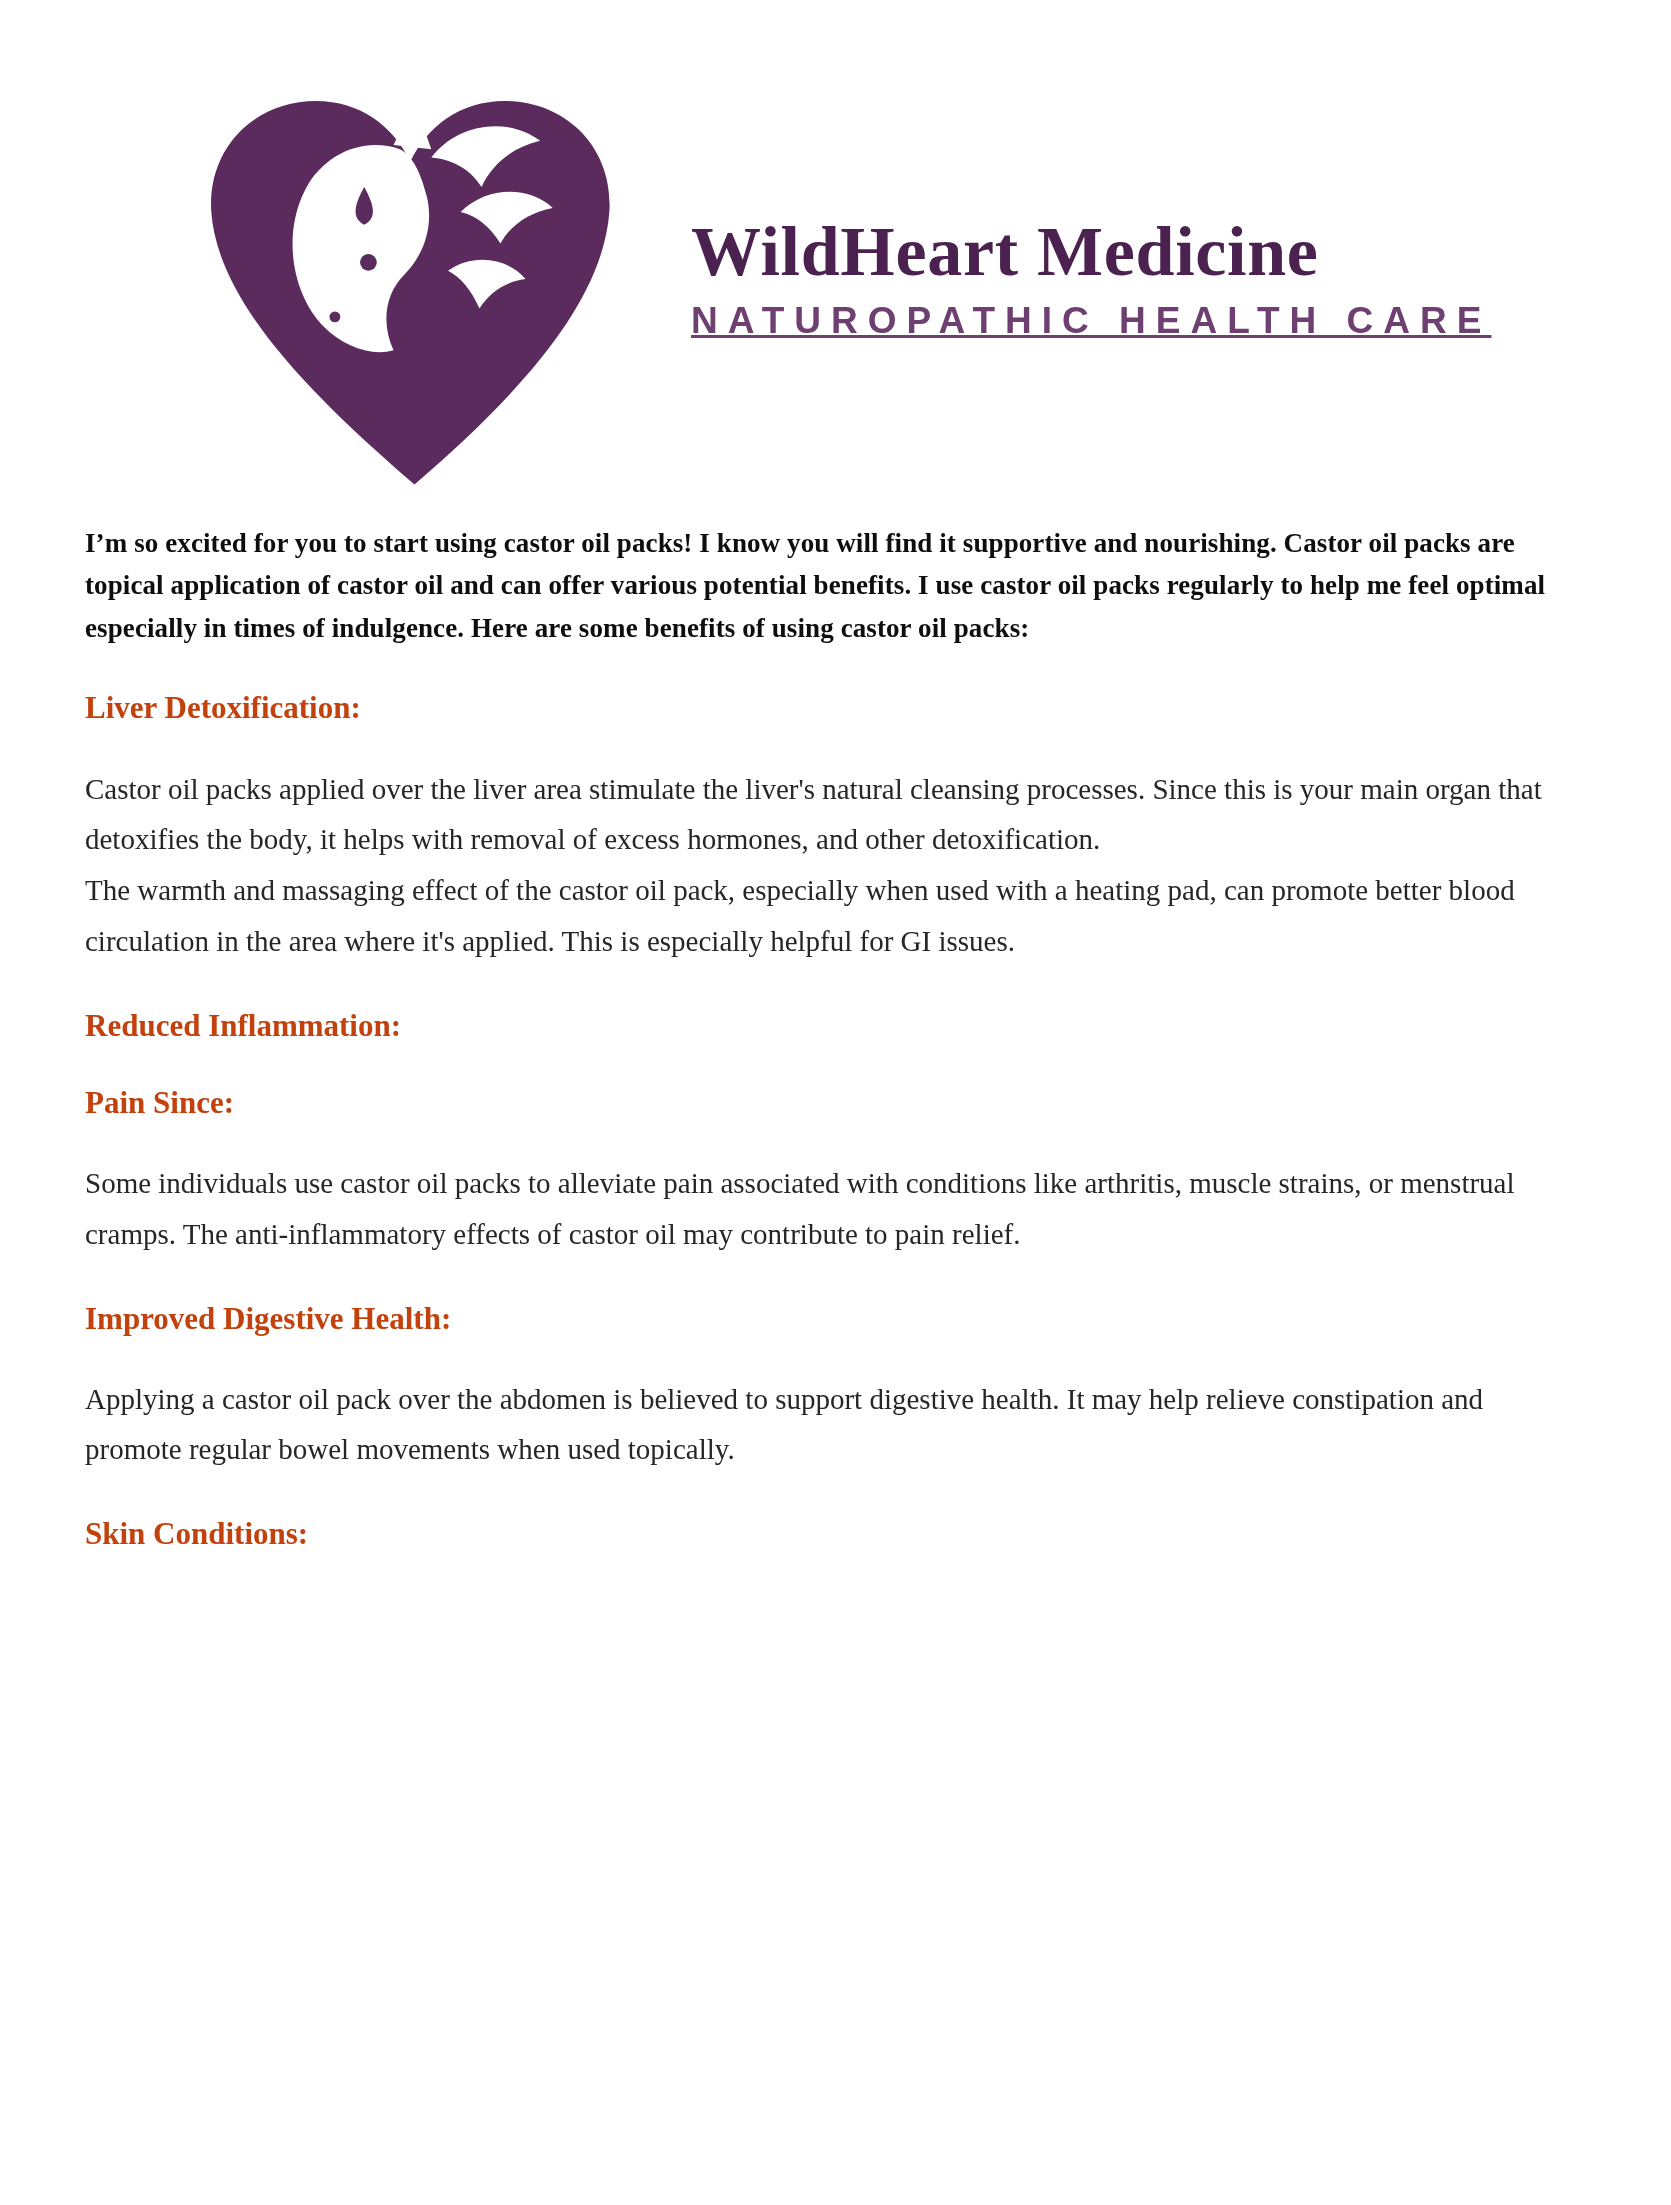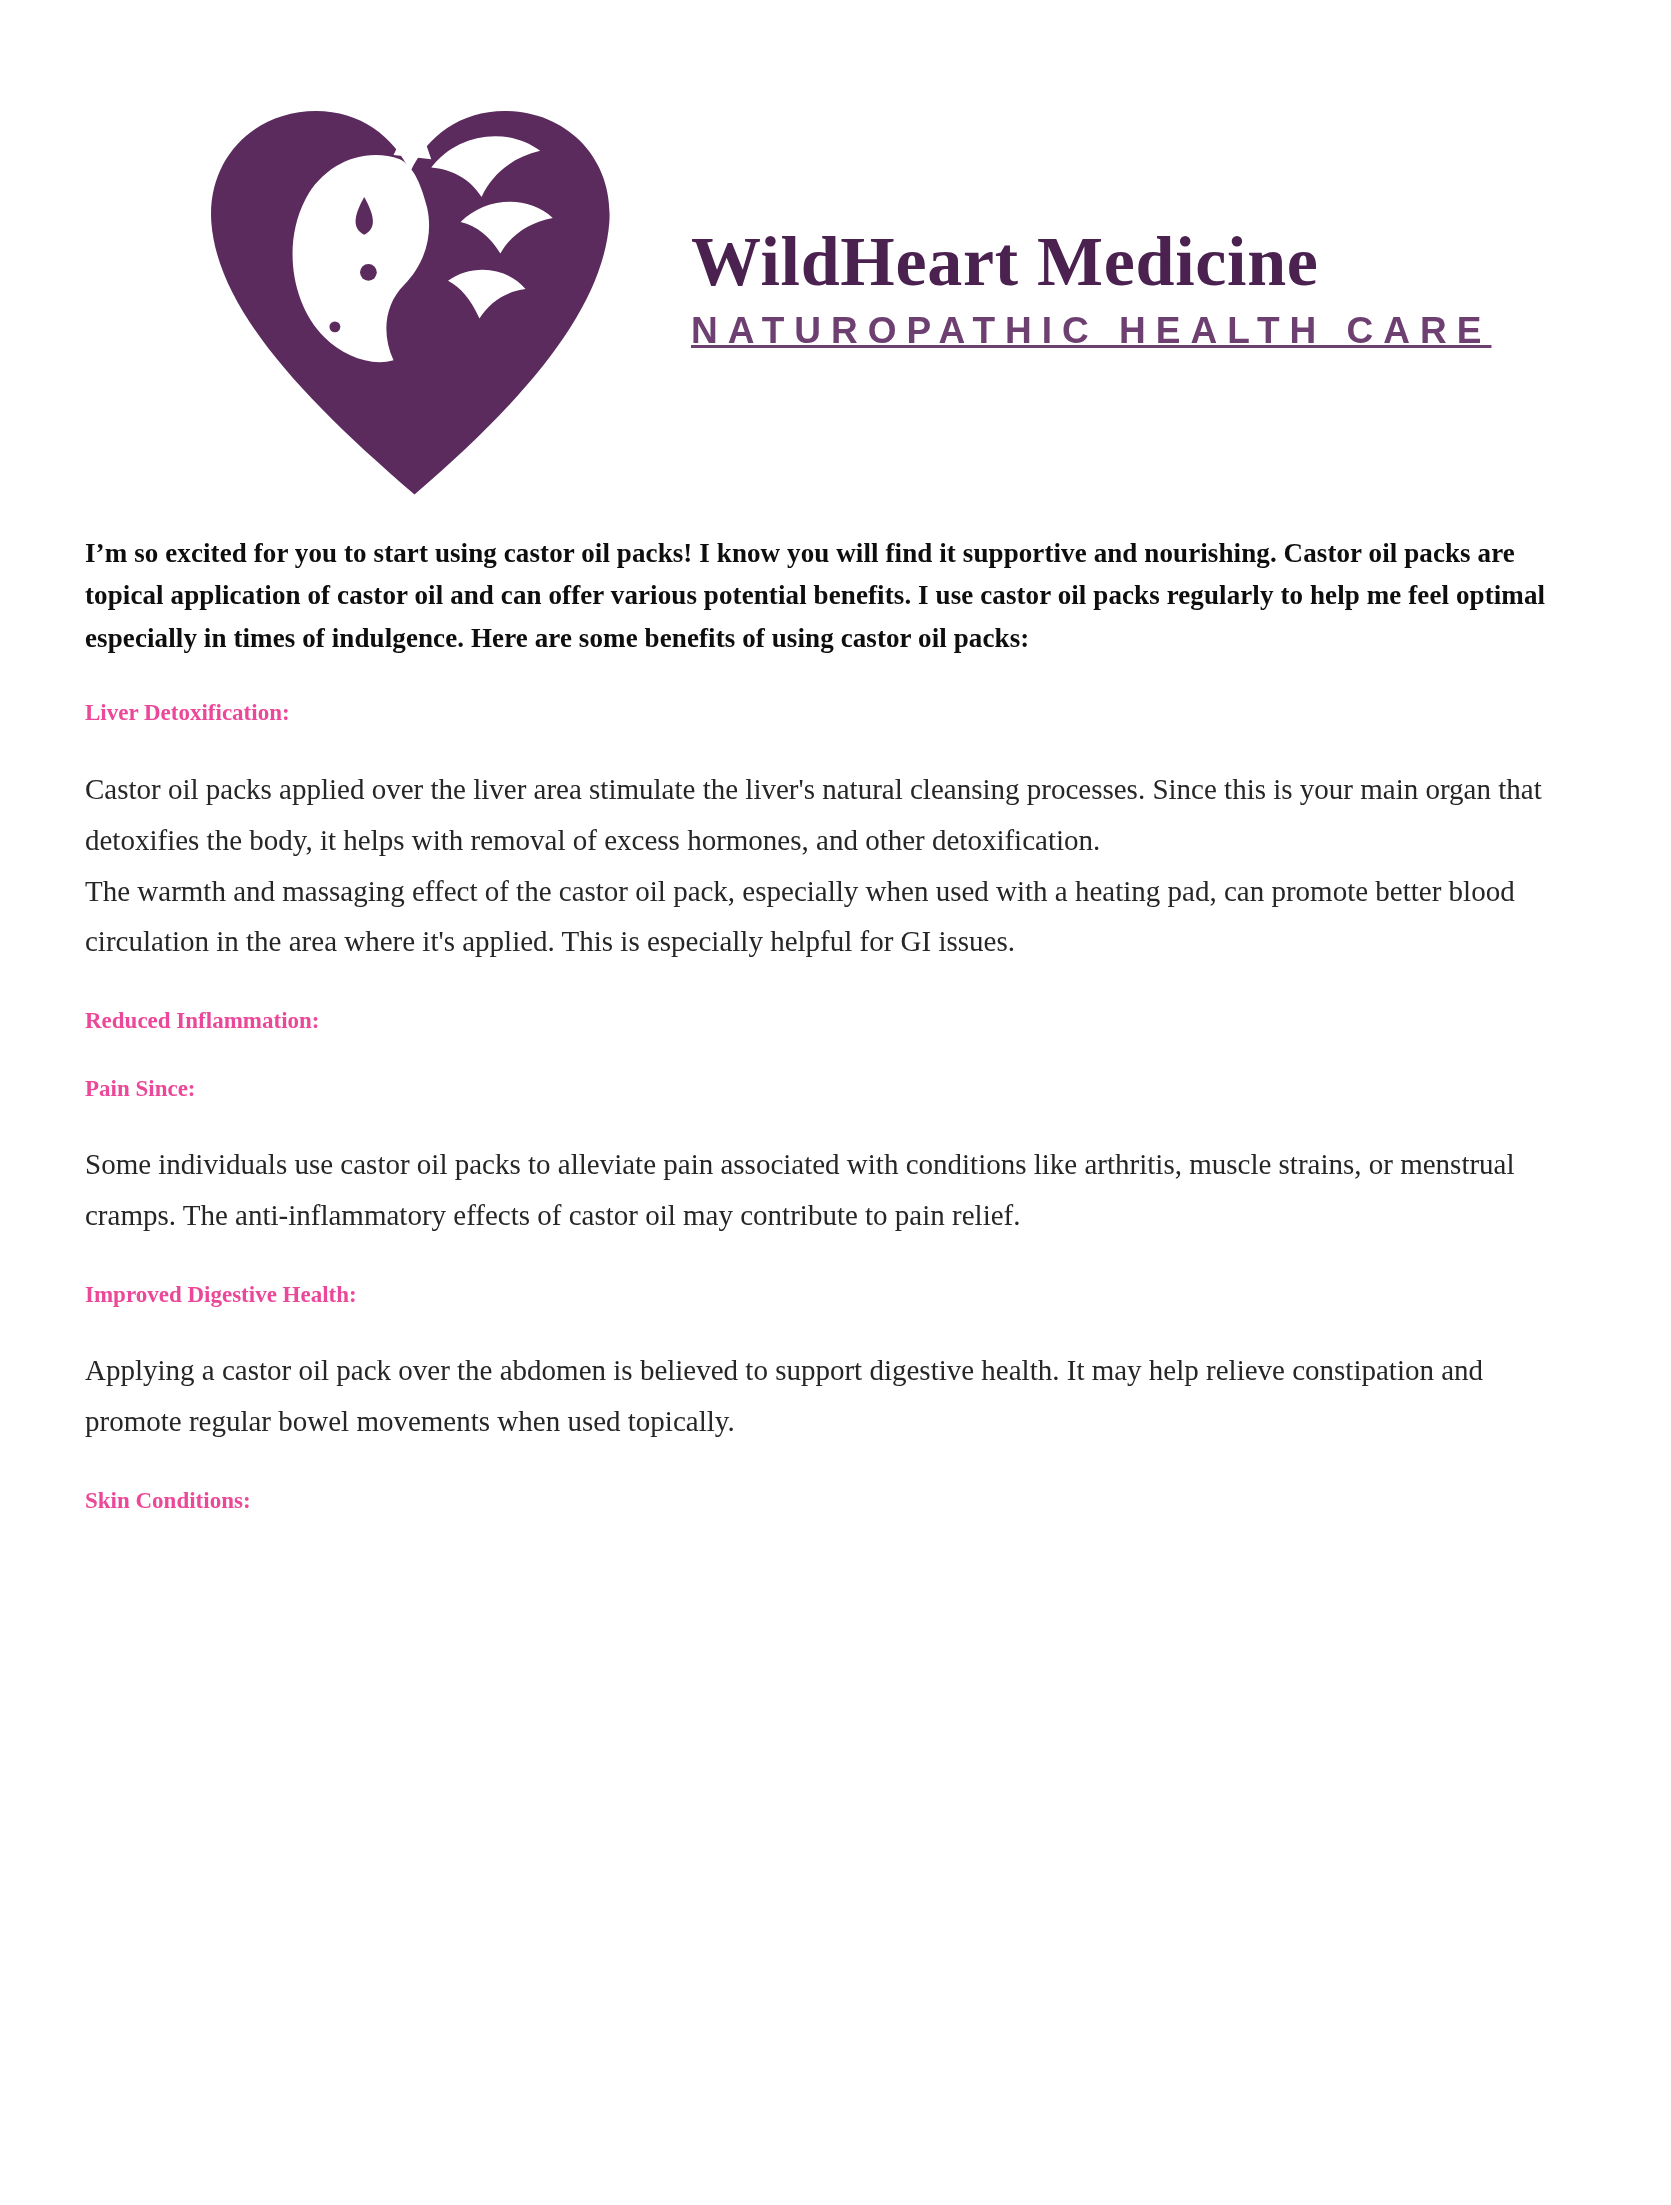--- a/index.html
+++ b/index.html
@@ -3,21 +3,20 @@
 <meta charset="utf-8">
 <style>
   * { box-sizing: border-box; }
   html, body { margin: 0; padding: 0; background: #ffffff; }
   .page {
     width: 1671px;
     height: 1665px;
     background: #ffffff;
     font-family: "Liberation Serif", serif;
     overflow: hidden;
-    margin-top: 10px;
   }
   .content { padding: 0 85px; }
 
   
   .logo-row {
     display: flex;
     align-items: center;
     padding-top: 78px;
     padding-left: 99px;
   }
@@ -48,23 +47,23 @@
     margin: 24.5px 0 0;
     font-weight: 700;
     font-size: 27px;
     line-height: 1.58;
     color: #0e0e0e;
     letter-spacing: 0.1px;
   }
   .section-title {
     margin: 40px 0 37px;
     font-weight: 700;
-    font-size: 23px;
+    font-size: 31px;
     line-height: 1.2;
-    color: #ec4899;
+    color: #c2410c;
   }
   .section-body {
     margin: 0;
     font-size: 29px;
     line-height: 1.75;
     color: #262626;
   }
   .section-body:empty { display: none; }
 </style>
 </head>

